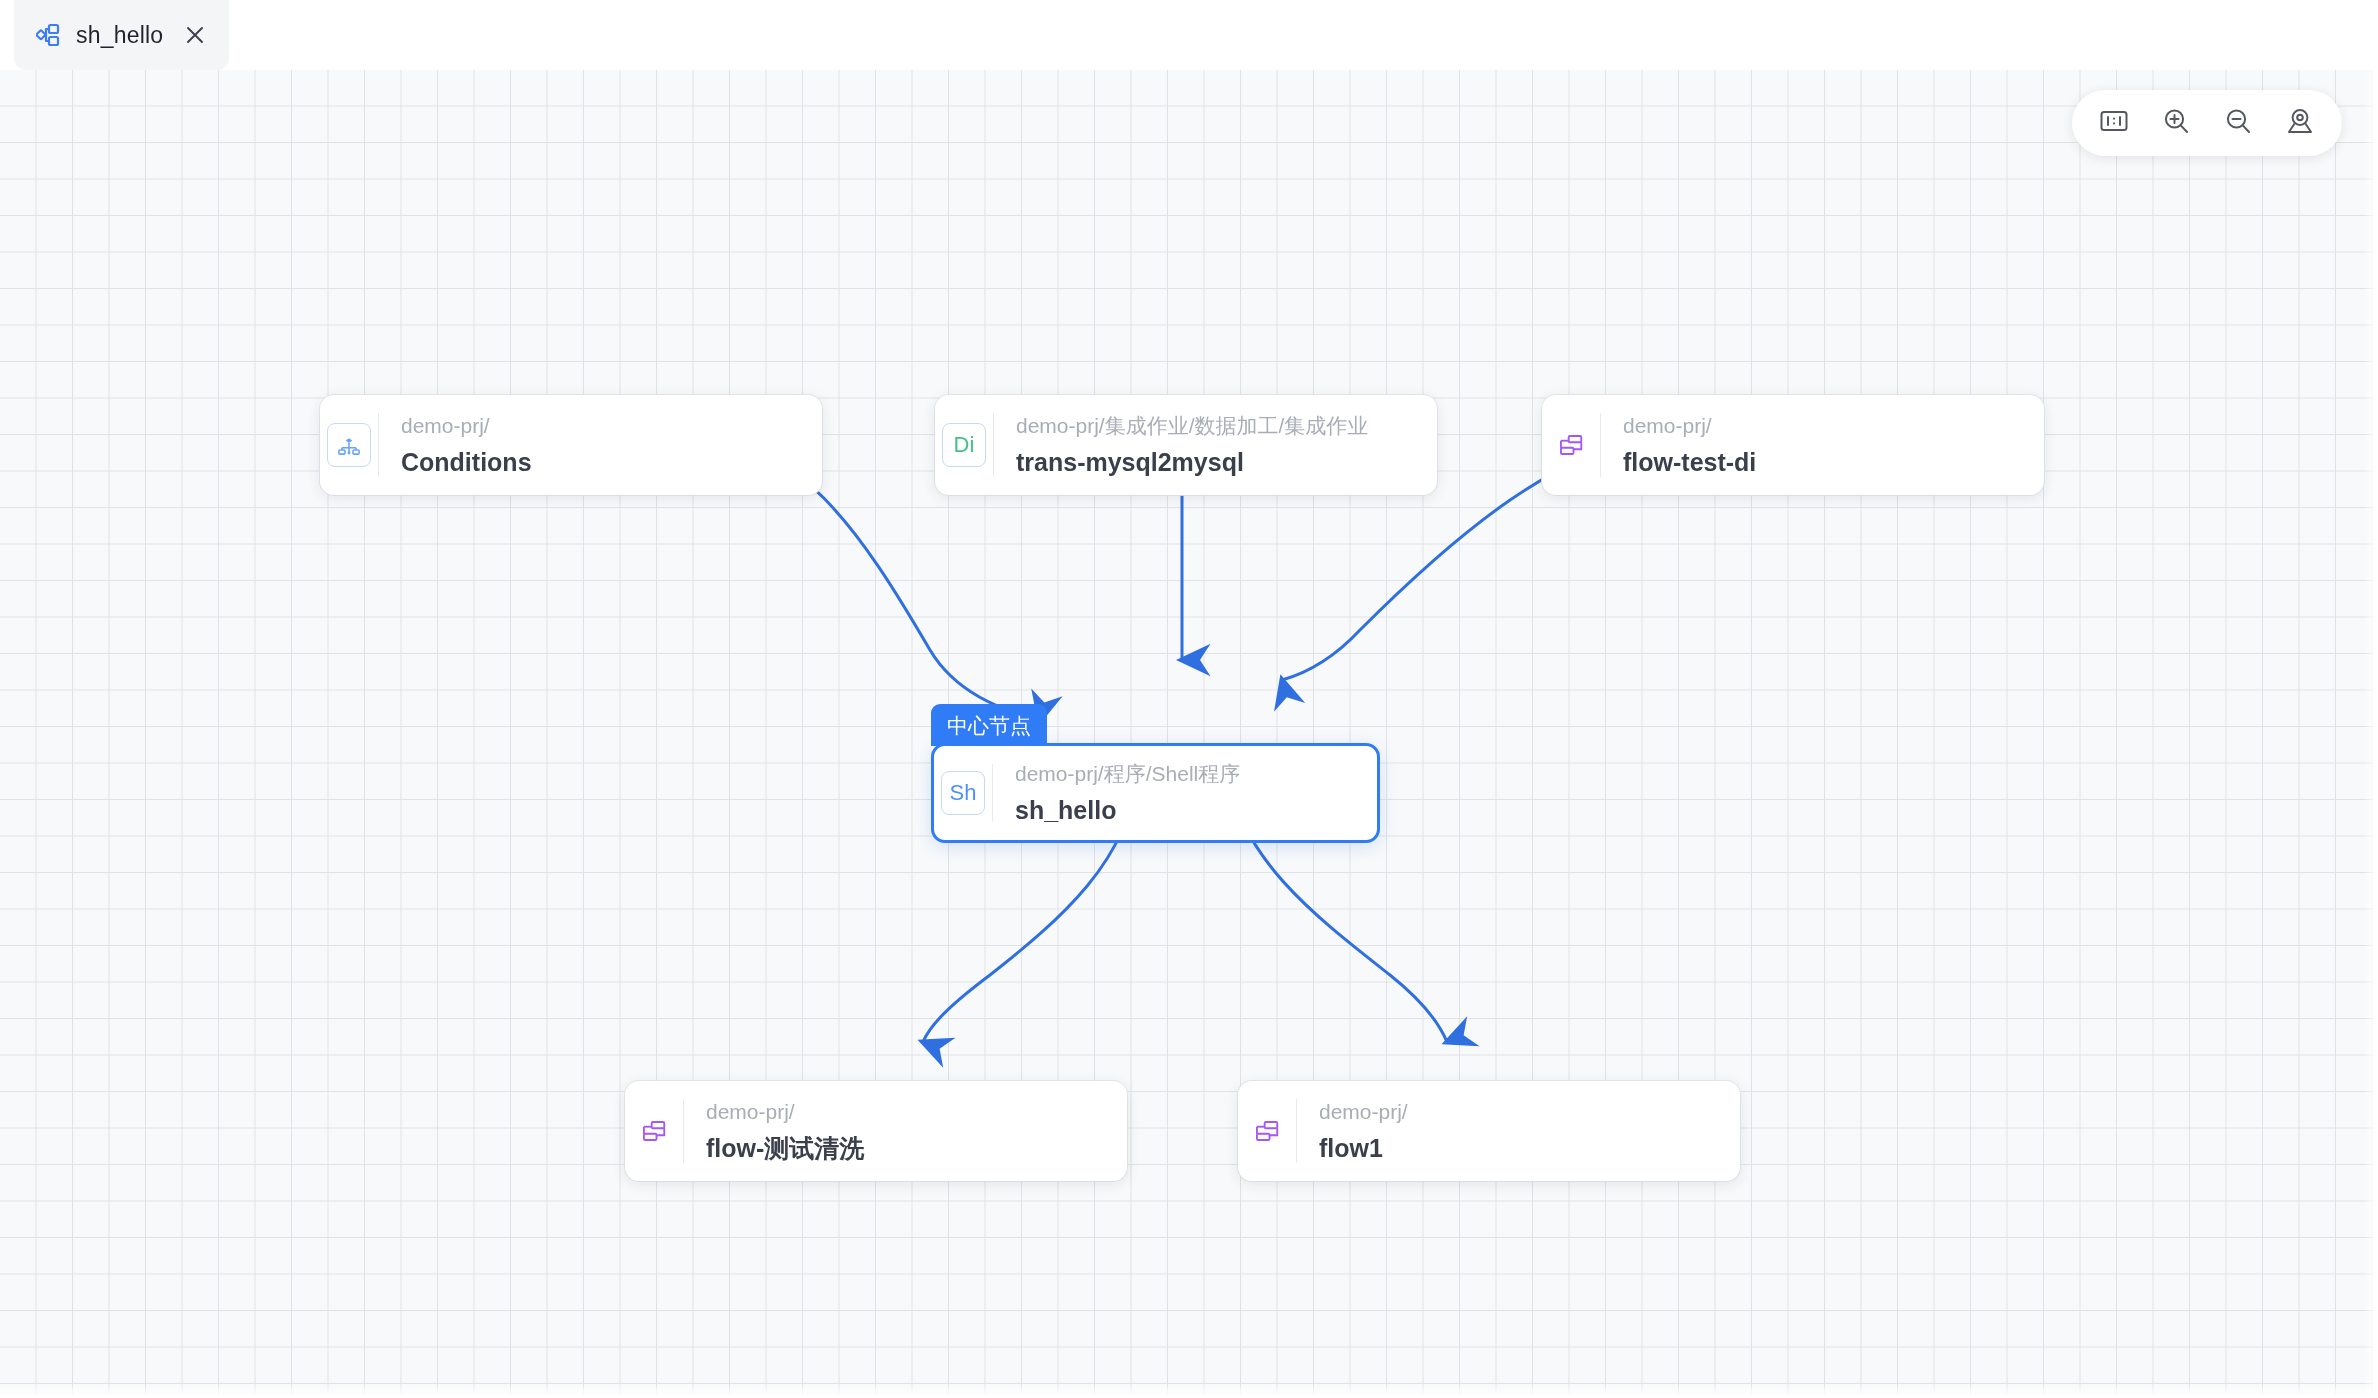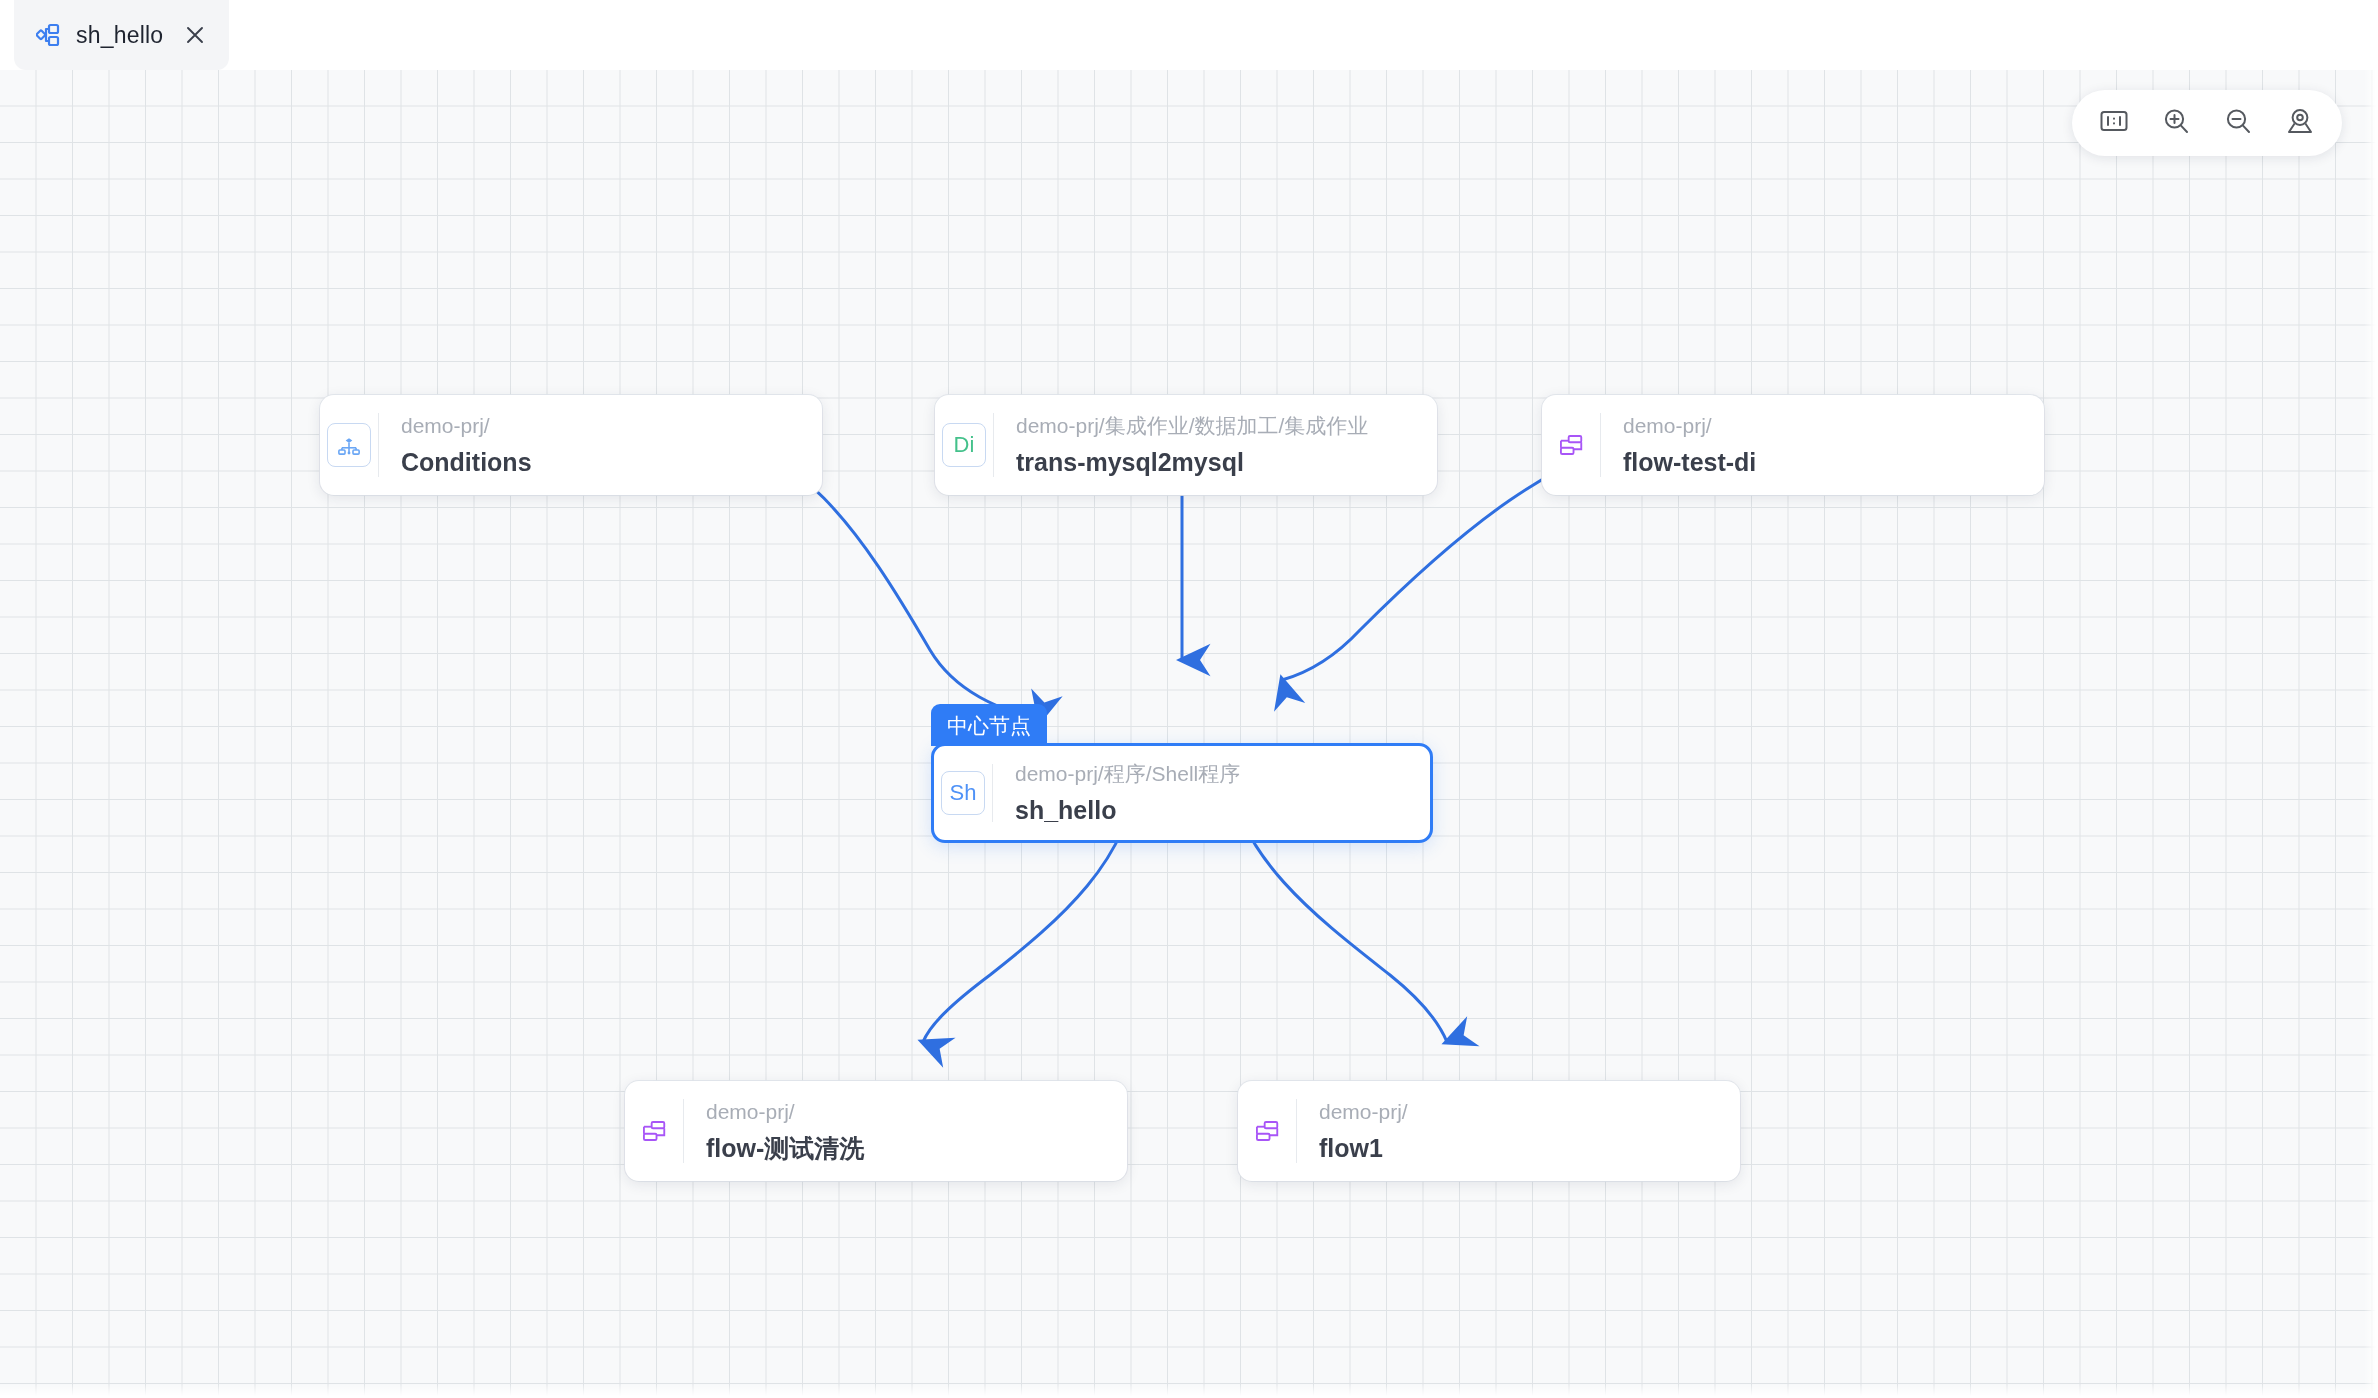--- a/index.html
+++ b/index.html
@@ -205,21 +205,21 @@
                 <path d="M26 12 V19.6 H17.7" stroke="#a855f7" stroke-width="2" fill="none"></path>
               </svg>
             </span>
           </div>
           <div class="node-divider"></div>
           <div class="node-text">
             <div class="node-path">demo-prj/</div>
             <div class="node-title">flow-test-di</div>
           </div>
         </div>
-        <div class="node center" style="left: 931px; top: 673px; width: 502px; height: 100px;">
+        <div class="node center" style="left: 931px; top: 673px; width: 449px; height: 100px;">
           <div class="node-badge">中心节点</div>
           <div class="node-icon">
             <span class="icon-box" style="color:#4f92f7">Sh</span>
           </div>
           <div class="node-divider"></div>
           <div class="node-text">
             <div class="node-path">demo-prj/程序/Shell程序</div>
             <div class="node-title">sh_hello</div>
           </div>
         </div>

